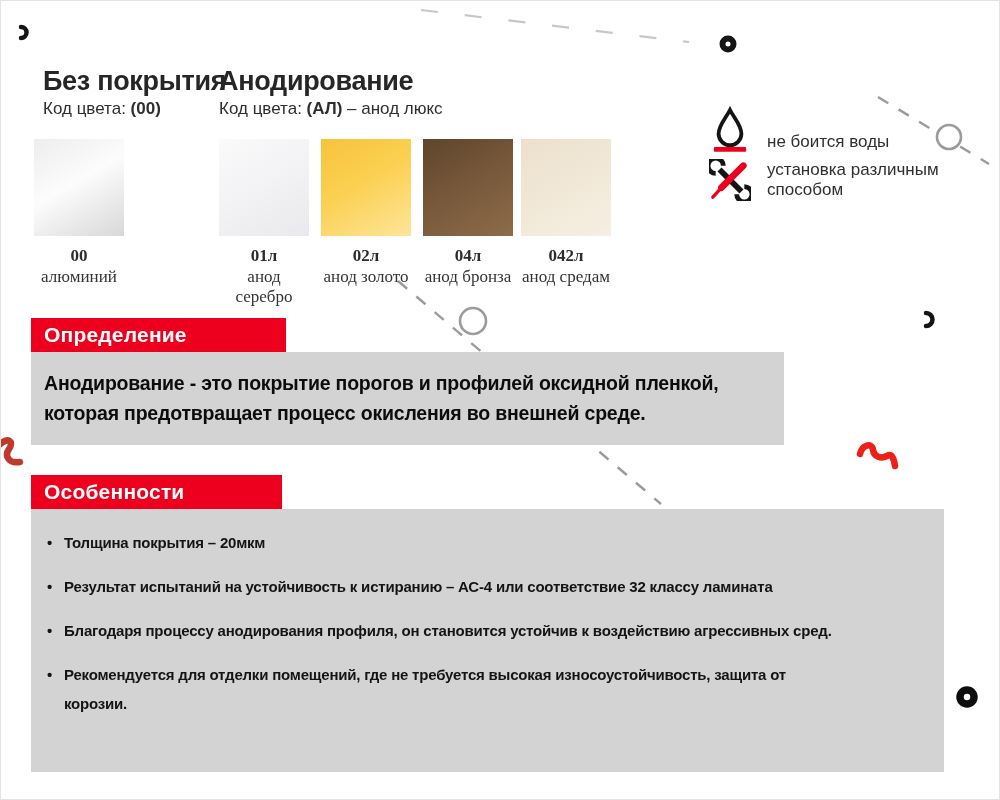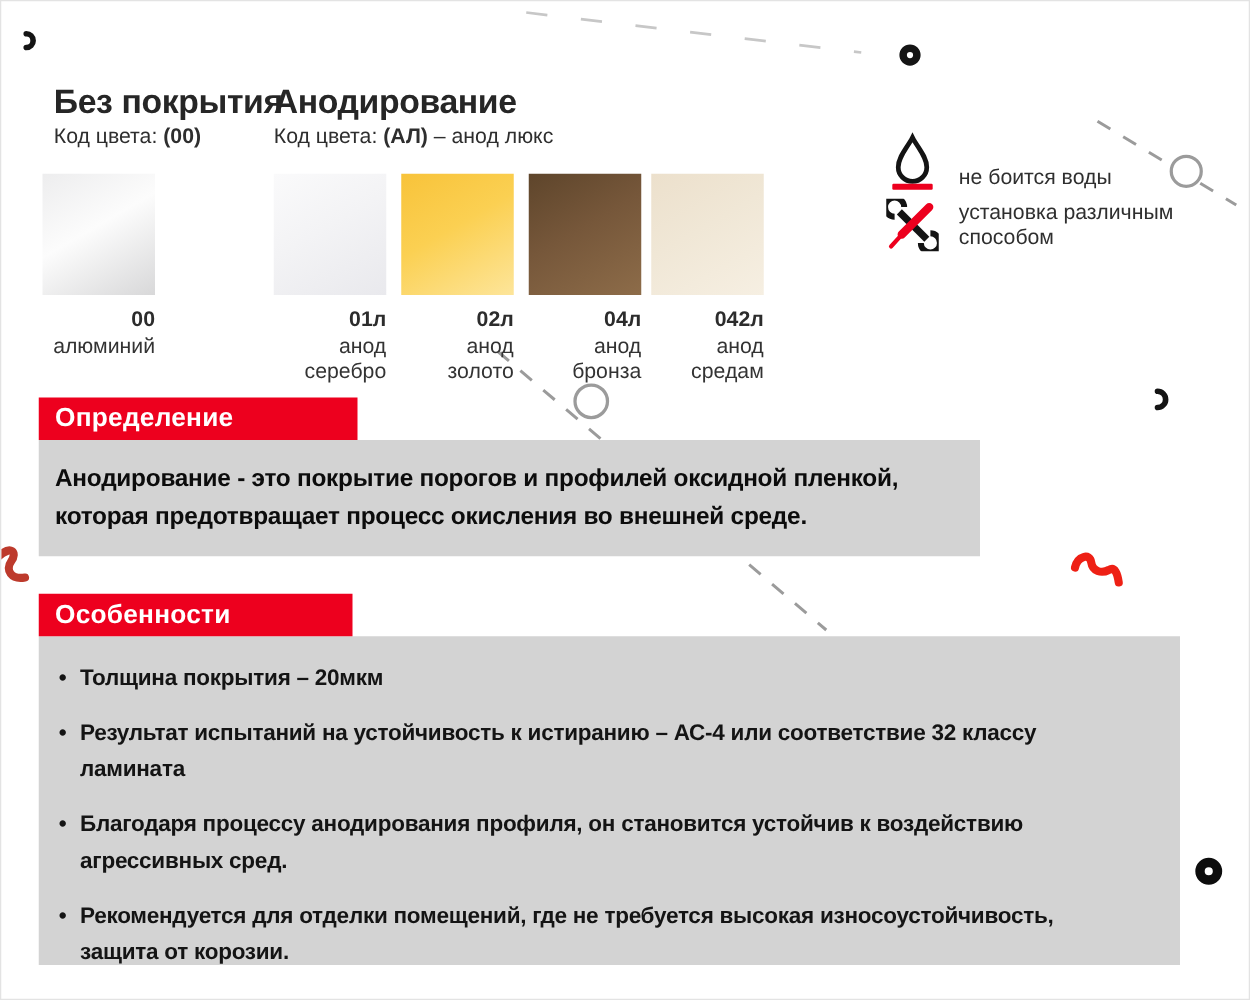--- a/index.html
+++ b/index.html
@@ -11,21 +11,21 @@
   
   .decor-svg{position:absolute;left:0;top:0;z-index:0;pointer-events:none;}
   .layer{position:absolute;z-index:1;}
 
   
   .coat-title{font-size:27px;font-weight:bold;color:#262626;letter-spacing:-0.3px;line-height:1.05;}
   .coat-code{font-size:17px;color:#2e2e2e;margin-top:4px;}
   .coat-code b{font-weight:bold;}
 
   
-  .swatch-cell{position:absolute;top:138px;width:90px;text-align:right;z-index:1;}
+  .swatch-cell{position:absolute;top:138px;width:90px;text-align:center;z-index:1;font-family:Liberation Serif, serif;}
   .swatch-box{width:90px;height:97px;}
   .swatch-code{margin-top:10px;font-size:17px;font-weight:600;color:#2c2c2c;}
   .swatch-name{margin-top:1px;font-size:17px;color:#333;}
 
   
   .benefit-row{position:absolute;left:704px;display:flex;align-items:flex-end;z-index:1;}
   .benefit-icon{width:50px;display:flex;justify-content:center;flex-shrink:0;}
   .benefit-text{font-size:17px;font-weight:500;color:#2f2f2f;line-height:1.22;margin-left:12px;width:192px;}
 
   
@@ -35,21 +35,21 @@
     box-sizing:border-box;letter-spacing:0.2px;
   }
   .gray-box{position:absolute;background:var(--box-gray,#d3d3d3);z-index:1;box-sizing:border-box;}
   .def-body{
     padding:16px 50px 0 13px;font-size:19.5px;font-weight:bold;color:#0c0c0c;line-height:30px;
     letter-spacing:-0.2px;
   }
   .feat-list{margin:0;padding:19px 95px 0 16px;list-style:none;}
   .feat-list li{
     position:relative;padding-left:17px;margin-bottom:15px;
-    font-size:18px;font-weight:600;color:#141414;line-height:29px;letter-spacing:-0.2px;
+    font-size:15px;font-weight:600;color:#141414;line-height:29px;letter-spacing:-0.2px;
   }
   .feat-list li::before{content:"\2022";position:absolute;left:0;top:0;}
 </style>
 </head>
 <body>
 
 <div class="page">
 
   <svg class="decor-svg" width="1000" height="800" viewBox="0 0 1000 800">
 

